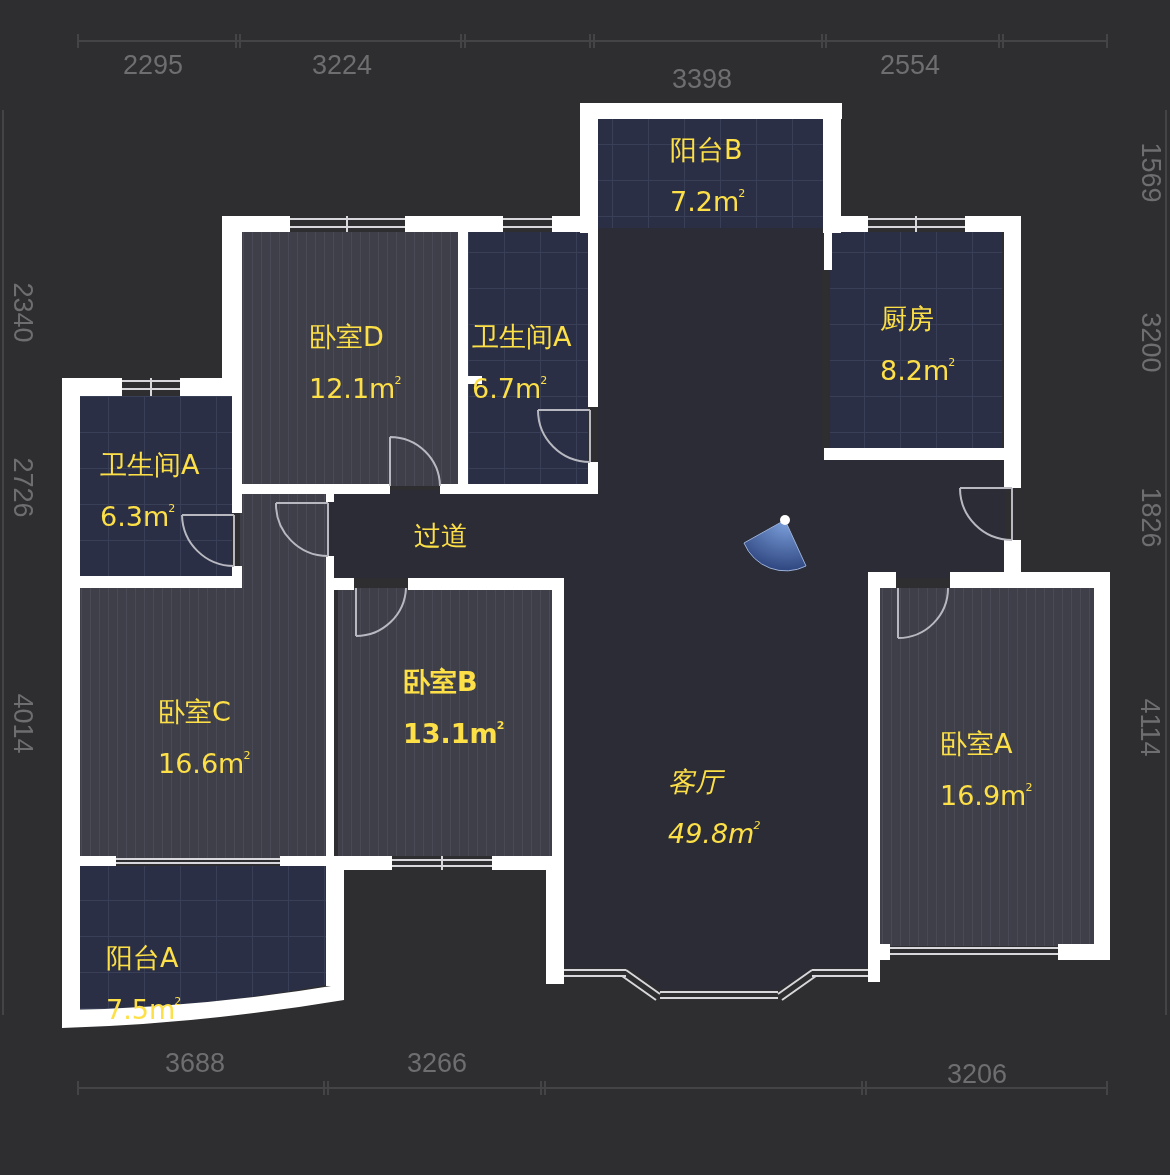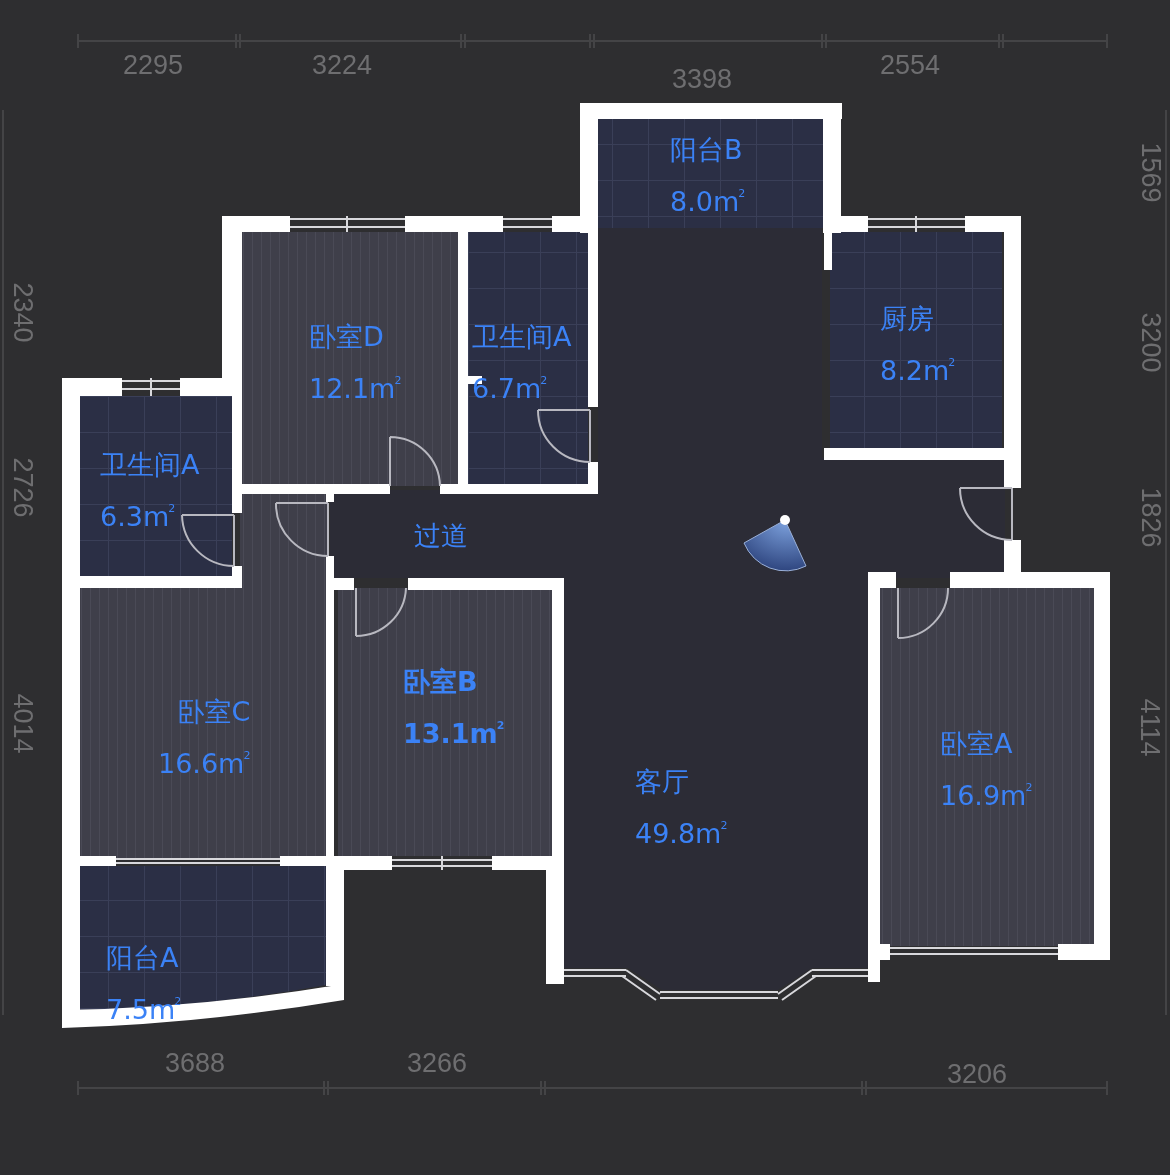--- a/index.html
+++ b/index.html
@@ -2,21 +2,21 @@
 <html><head>
 <meta charset="utf-8">
 <style>
   html, body { margin: 0; padding: 0; background: #2e2e30; }
   body { width: 1170px; height: 1175px; position: relative; overflow: hidden;
          font-family: "DejaVu Sans", "Liberation Sans", sans-serif; }
   #plan { position: absolute; left: 0; top: 0; width: 1170px; height: 1175px; }
   .dim-label { position: absolute; color: #6e6e70; font-size: 27px;
                font-family: "Liberation Sans", "DejaVu Sans", sans-serif; white-space: nowrap; }
   .dim-v { transform-origin: center center; }
-  .room-label { position: absolute; color: #3b82f6; font-size: 27px; line-height: 44px;
+  .room-label { position: absolute; color: #fde047; font-size: 27px; line-height: 44px;
                 font-family: "DejaVu Sans", "Liberation Sans", sans-serif; white-space: nowrap; }
   .room-label .area sup { font-size: 11px; vertical-align: 14px; margin-left: -1px; }
 </style>
 </head>
 <body>
 
 <svg id="plan" viewBox="0 0 1170 1175" xmlns="http://www.w3.org/2000/svg">
   <defs>
     <pattern id="wood" width="9" height="10" patternUnits="userSpaceOnUse">
       <rect width="9" height="10" fill="#3f3f4a"></rect>
@@ -153,50 +153,50 @@
 <div class="dim-label dim-v" style="left:-8px;top:472px;transform:rotate(90deg);">2726</div>
 <div class="dim-label dim-v" style="left:-8px;top:708px;transform:rotate(90deg);">4014</div>
 
 <div class="dim-label dim-v" style="left:1120px;top:157px;transform:rotate(90deg);">1569</div>
 <div class="dim-label dim-v" style="left:1120px;top:327px;transform:rotate(90deg);">3200</div>
 <div class="dim-label dim-v" style="left:1120px;top:502px;transform:rotate(90deg);">1826</div>
 <div class="dim-label dim-v" style="left:1120px;top:712px;transform:rotate(90deg);">4114</div>
 
 <div class="room-label" style="left:670px;top:128px;">
   <div>阳台B</div>
-  <div class="area"><span>8.0m</span><sup>2</sup></div>
+  <div class="area"><span>7.2m</span><sup>2</sup></div>
 </div>
 <div class="room-label" style="left:309px;top:315px;">
   <div>卧室D</div>
   <div class="area"><span>12.1m</span><sup>2</sup></div>
 </div>
 <div class="room-label" style="left:472px;top:315px;">
   <div>卫生间A</div>
   <div class="area"><span>6.7m</span><sup>2</sup></div>
 </div>
 <div class="room-label" style="left:880px;top:297px;">
   <div>厨房</div>
   <div class="area"><span>8.2m</span><sup>2</sup></div>
 </div>
 <div class="room-label" style="left:100px;top:443px;">
   <div>卫生间A</div>
   <div class="area"><span>6.3m</span><sup>2</sup></div>
 </div>
 <div class="room-label" style="left:414px;top:514px;">
   <div>过道</div>
 </div>
-<div class="room-label" style="left:158px;top:690px;text-align:right;">
+<div class="room-label" style="left:158px;top:690px;">
   <div>卧室C</div>
   <div class="area"><span>16.6m</span><sup>2</sup></div>
 </div>
 <div class="room-label" style="left:403px;top:660px;font-weight:bold;">
   <div>卧室B</div>
   <div class="area"><span>13.1m</span><sup>2</sup></div>
 </div>
-<div class="room-label" style="left:635px;top:760px;">
+<div class="room-label" style="left:668px;top:760px;font-style:italic;">
   <div>客厅</div>
   <div class="area"><span>49.8m</span><sup>2</sup></div>
 </div>
 <div class="room-label" style="left:940px;top:722px;">
   <div>卧室A</div>
   <div class="area"><span>16.9m</span><sup>2</sup></div>
 </div>
 <div class="room-label" style="left:106px;top:890px;margin-top:46px;">
   <div>阳台A</div>
   <div class="area"><span>7.5m</span><sup>2</sup></div>

